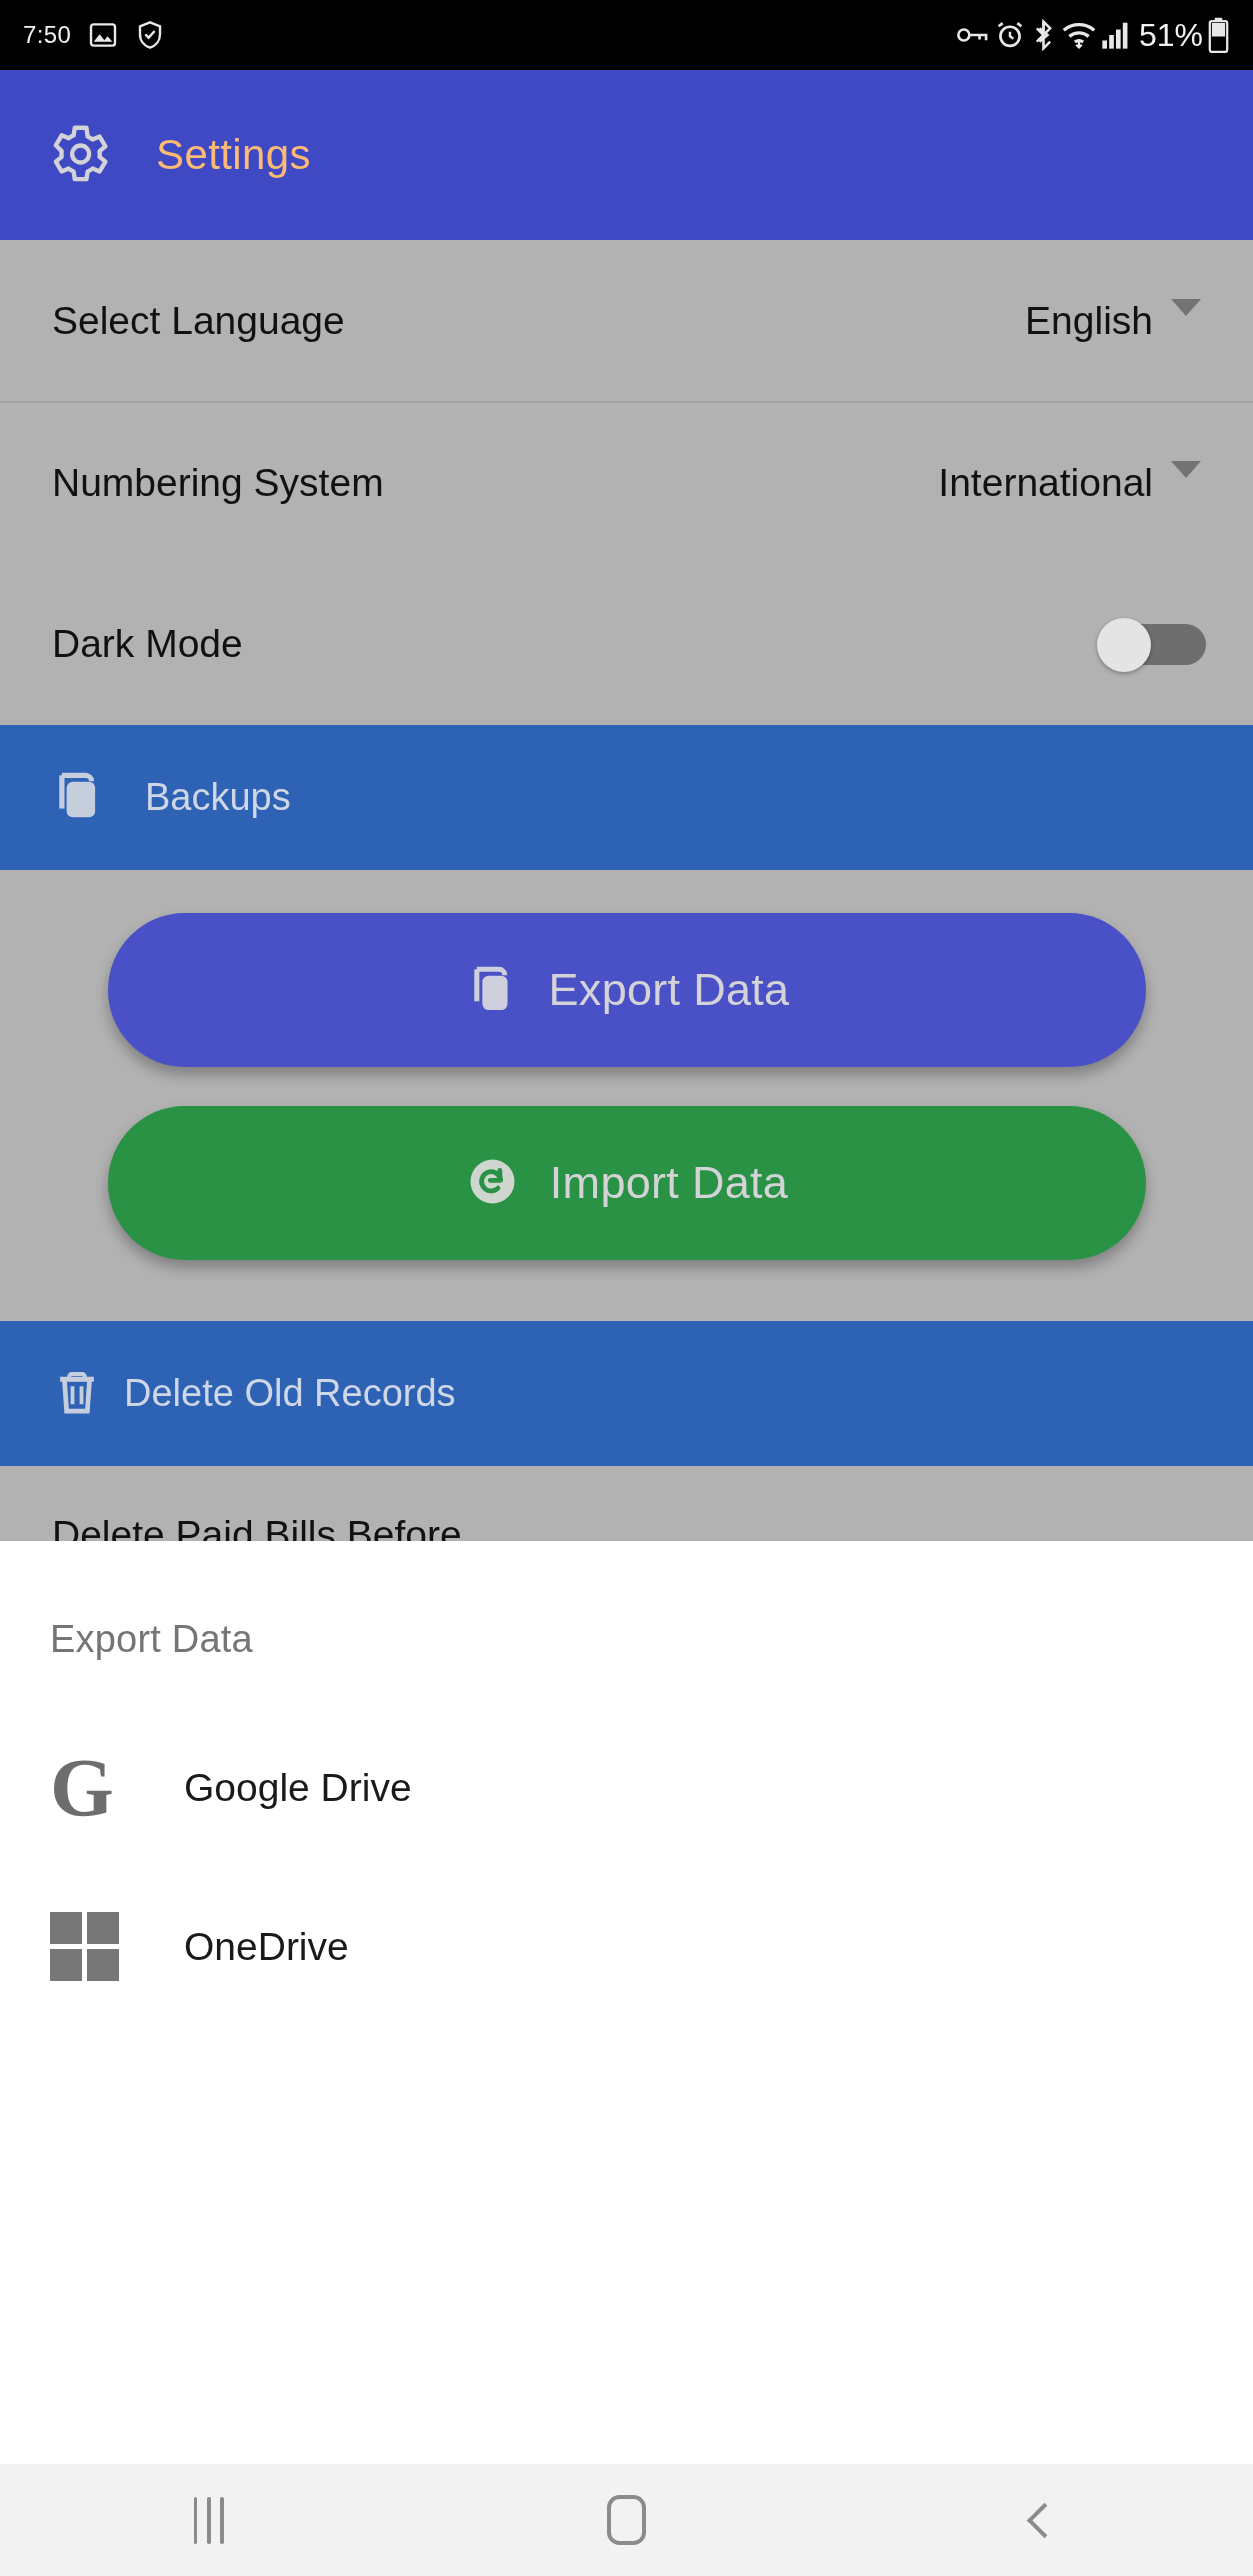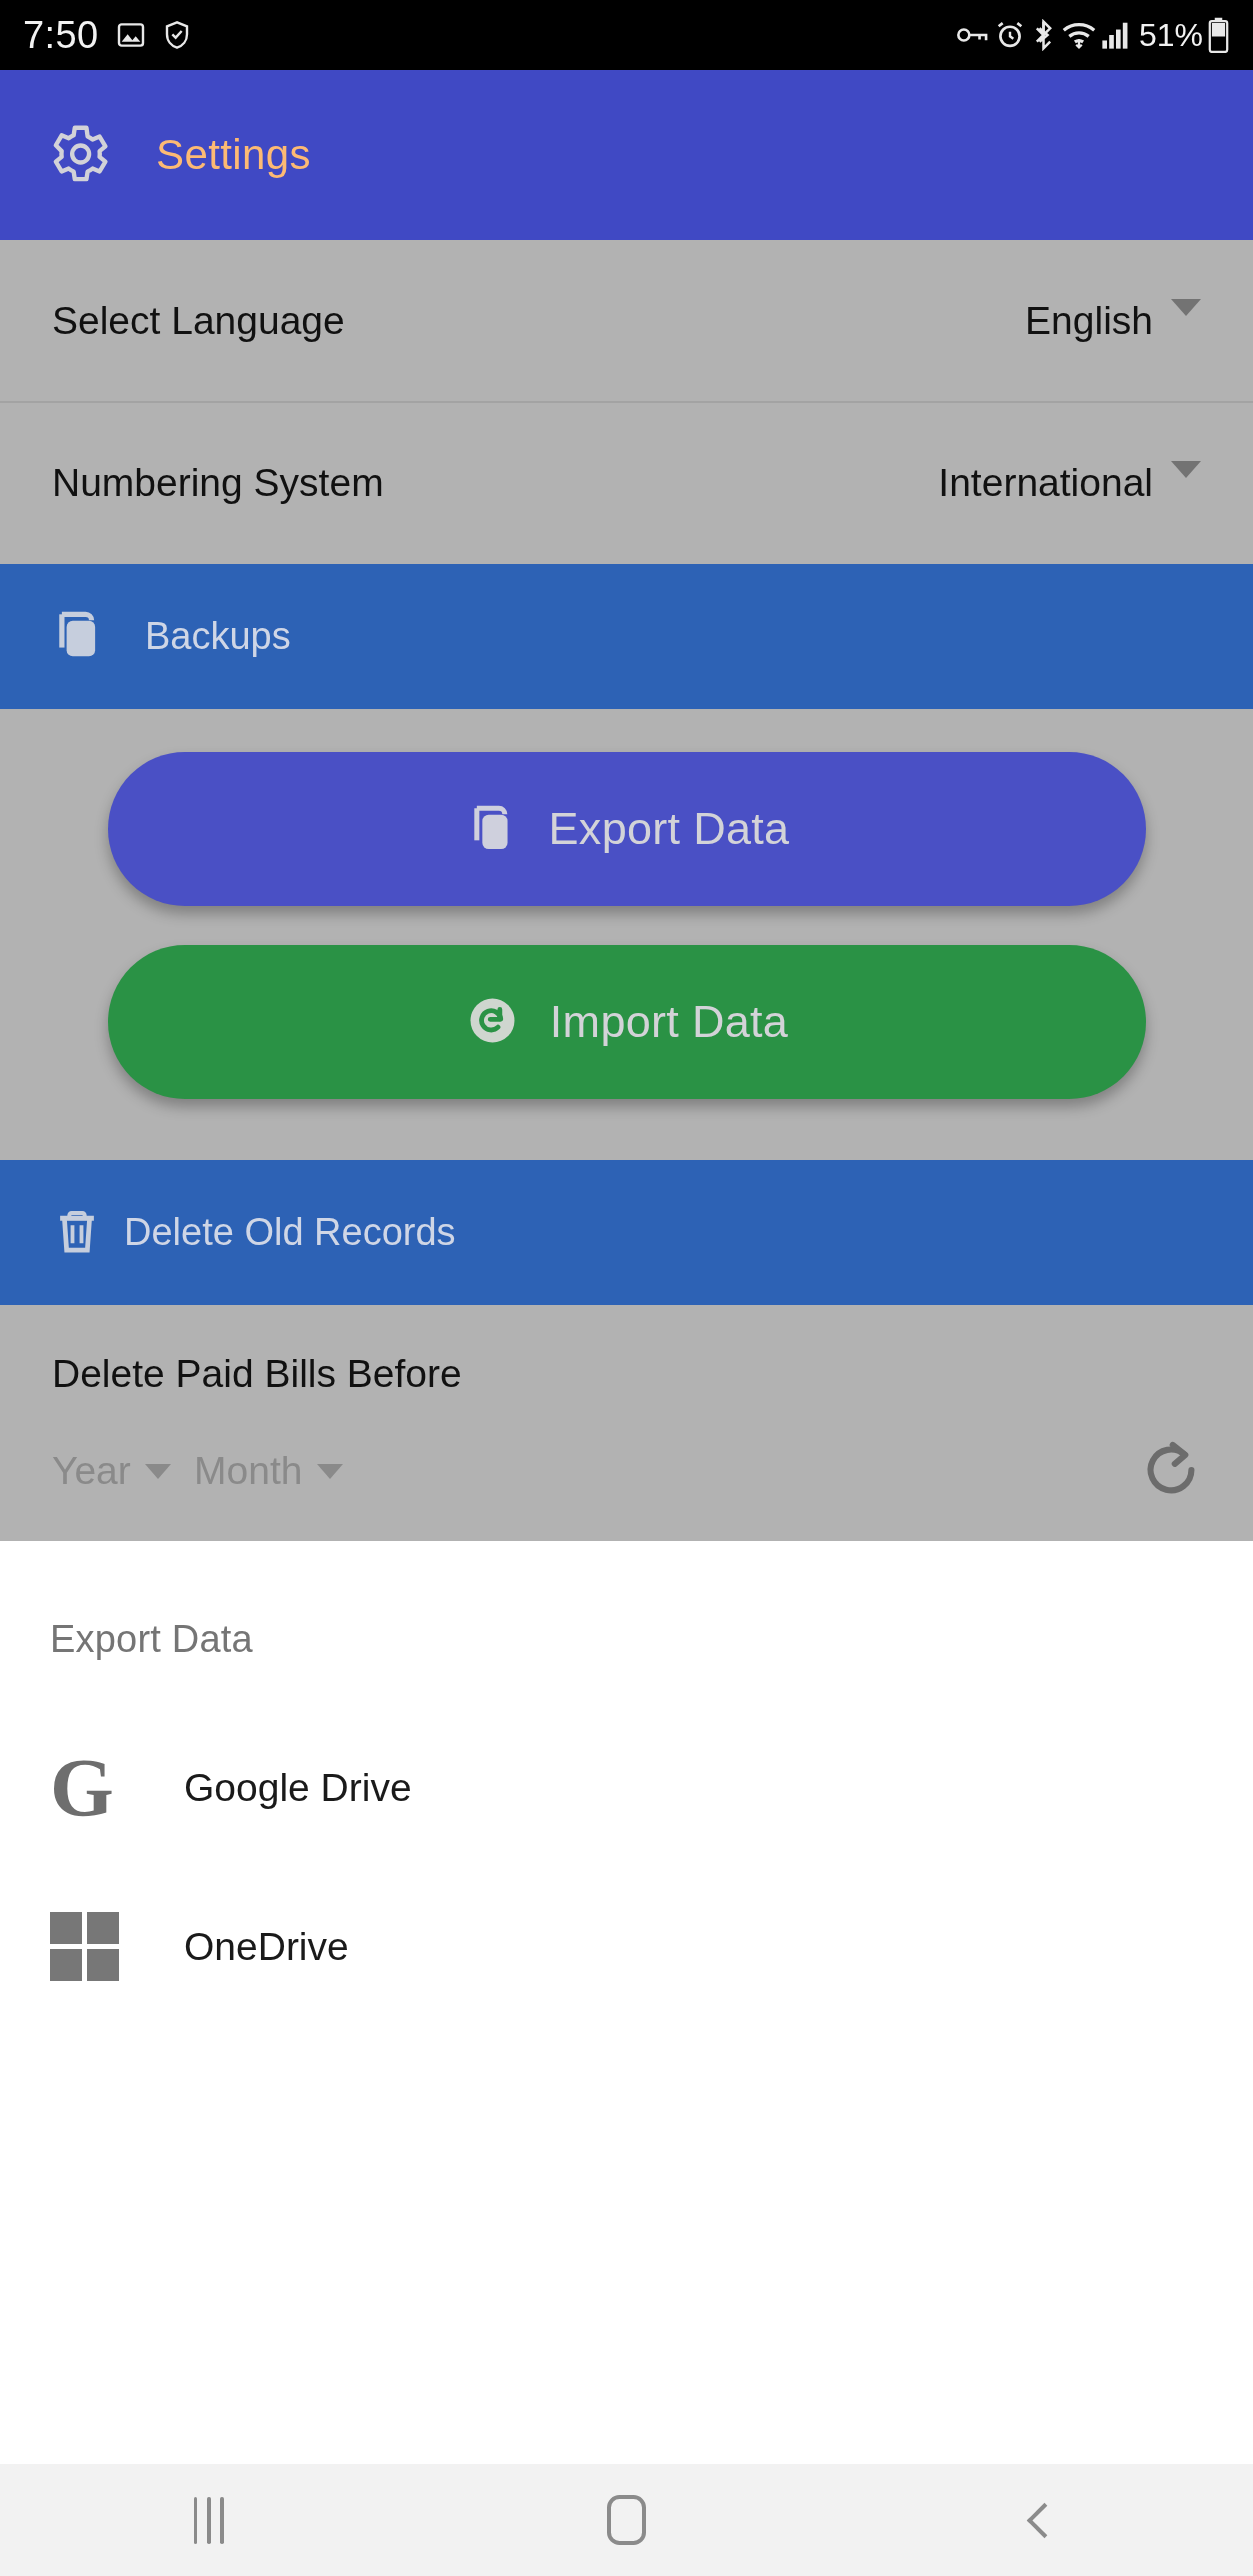--- a/index.html
+++ b/index.html
@@ -10,21 +10,21 @@
     overflow:hidden;
     position:relative;
   }
 
   
   .statusbar{
     position:absolute;top:0;left:0;width:1253px;height:70px;
     background:#000;color:#e8e8e8;display:flex;align-items:center;
     padding:0 23px;
   }
-  .sb-time{font-size:38px;letter-spacing:0.4px;color:#f2f2f2;}
+  .sb-time{font-size:24px;letter-spacing:0.4px;color:#f2f2f2;}
   .sb-left-icons{display:flex;align-items:center;gap:14.3px;margin-left:16px;}
   .sb-spacer{flex:1;}
   .sb-right{display:flex;align-items:center;gap:4px;}
   .sb-pct{font-size:32px;color:#f2f2f2;margin-left:3.6px;}
   .ico{display:inline-block;line-height:0;}
 
   
   .appbar{
     position:absolute;top:70px;left:0;width:1253px;height:170px;
     background:#4049c4;display:flex;align-items:center;padding-left:43px;
@@ -213,20 +213,27 @@
   <div class="divider"></div>
 
   <div class="row" style="height:161px;">
     <span class="row-label">Numbering System</span>
     <span class="row-value">
       <span class="row-value-text">International</span>
       <span class="caret"></span>
     </span>
   </div>
 
+  <div class="row" style="height:161px;padding-right:47px;">
+    <span class="row-label">Dark Mode</span>
+    <span style="position:relative;width:109px;height:52px;display:block;">
+      <span style="position:absolute;left:18px;top:5.4px;width:91px;height:41px;border-radius:20.6px;background:#6e6e6e;display:block;"></span>
+      <span style="position:absolute;left:0;top:0;width:54px;height:54px;border-radius:27px;background:#e4e4e4;box-shadow:0 1.8px 4.5px rgba(0,0,0,.3);display:block;"></span>
+    </span>
+  </div>
 
   <div class="banner">
     <span>
       <svg width="57" height="57" viewBox="0 0 24 24">
         <rect x="7" y="6.2" width="12" height="15" rx="2.6" fill="#c6cedd"></rect>
         <path d="M5 3.5h10a2.5 2.5 0 0 1 2.5 2.5" fill="none" stroke="#c6cedd" stroke-width="2.2"></path>
         <path d="M5 3.5v14" fill="none" stroke="#c6cedd" stroke-width="2.2"></path>
       </svg>
     </span>
     <span class="banner-title">Backups</span>

